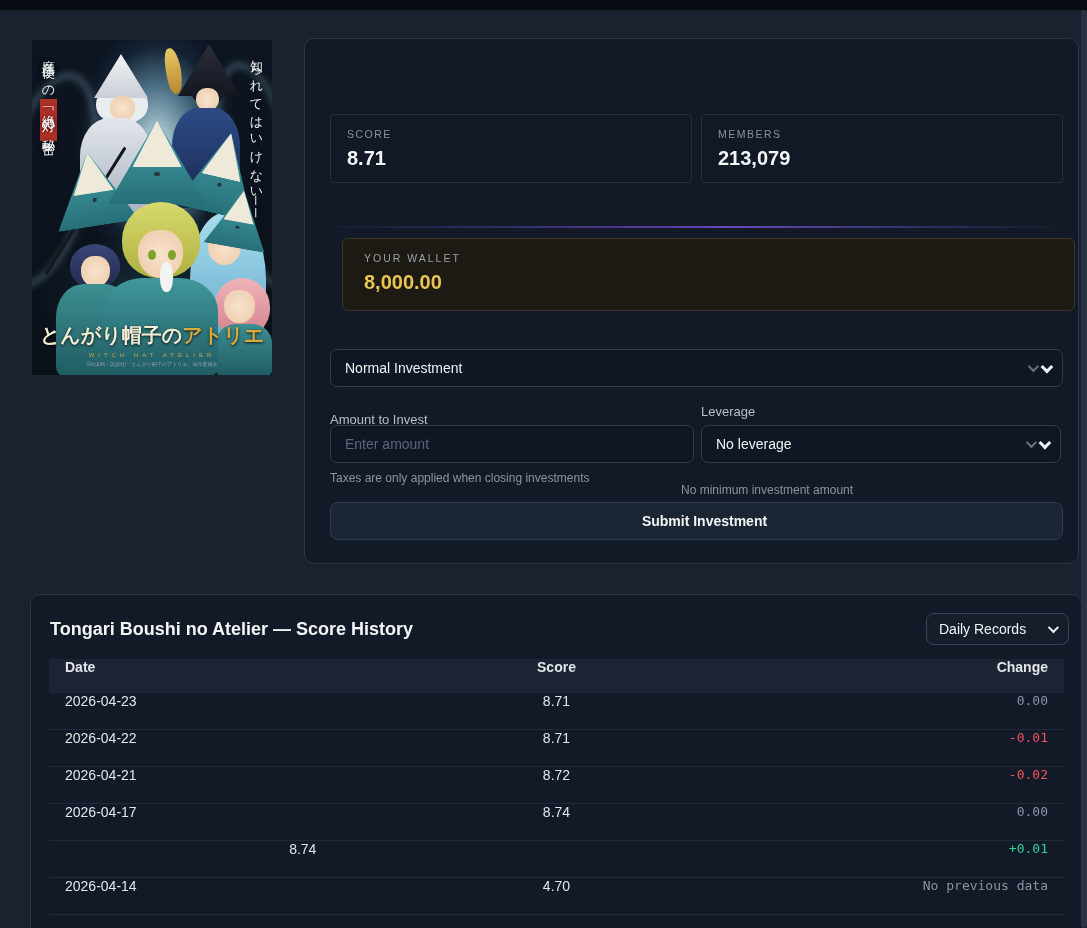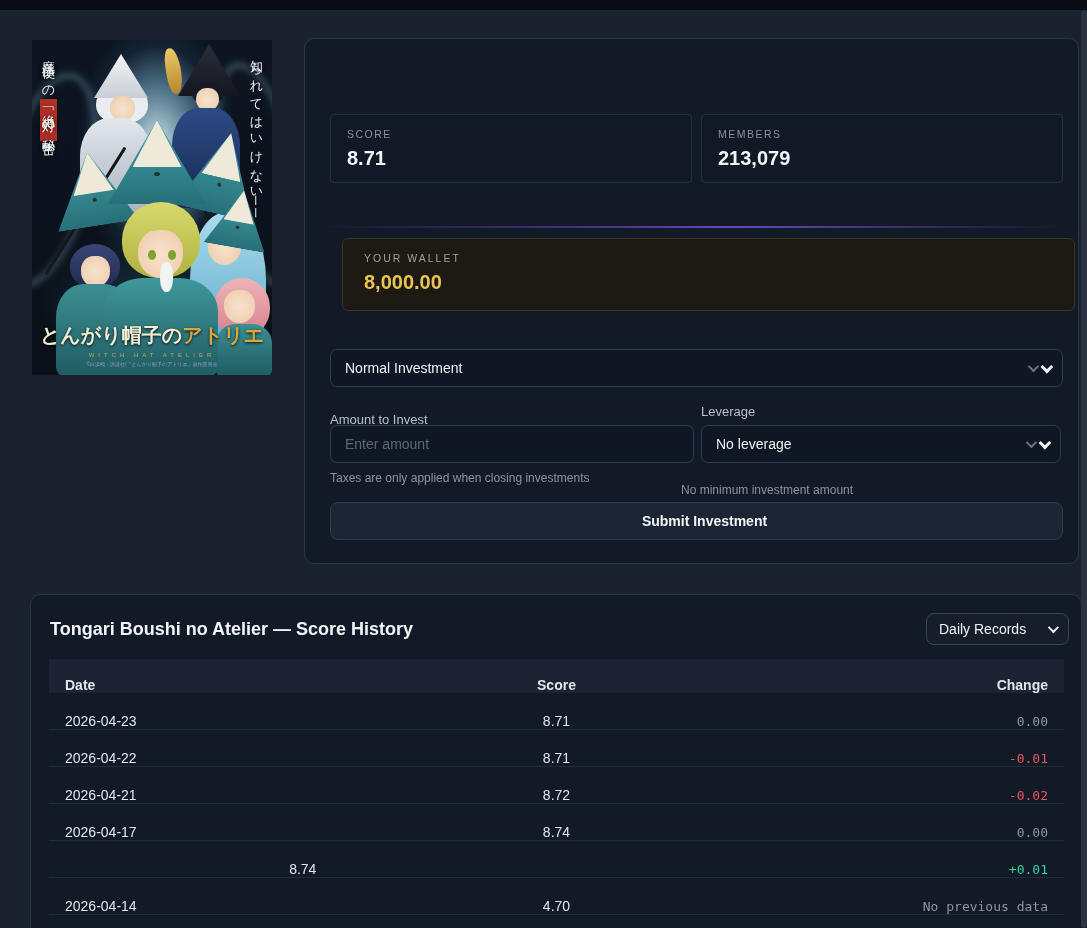--- a/index.html
+++ b/index.html
@@ -72,21 +72,21 @@
   input.ctrl::placeholder { color:#5d6678; }
   .note { position:absolute; font-size:12px; color:#8b93a3; }
   .submit-btn { position:absolute; left:25px; top:463px; width:733px; height:38px; background:#1c2534; border:1px solid #2f3b53; border-radius:8px; color:#f2f4f6; font-size:14px; font-weight:bold; font-family:"Liberation Sans",sans-serif; cursor:pointer;padding-left:16px; }
 
   
   .history-title { position:absolute; left:19px; top:24px; font-size:18px; font-weight:bold; color:#f2f4f6; }
   .records-select { position:absolute; left:895px; top:18px; width:143px; height:32px; background:#161e2c; border:1px solid #39445a; border-radius:8px; display:flex; align-items:center; padding:0 12px; font-size:14px; color:#f0f2f4; }
   .records-select .chev { position:absolute; right:12px; border-color:#eef1f4; border-width:2.5px; }
 
   .table { position:absolute; left:18px; top:64px; width:1015px; }
-  .trow { display:flex; align-items:flex-end; height:37px; border-bottom:1px solid #222b3c; }
+  .trow { display:flex; align-items:flex-start; height:37px; border-bottom:1px solid #222b3c; }
   .trow.thead { height:34px; background:#1c2333; border-bottom:none; font-weight:bold; font-size:13.5px; color:#f0f2f4; }
   .tcell { flex:1; padding:0 16px; font-size:14px; color:#e2e6ea; }
   .tcell.center { text-align:center; }
   .tcell.right { text-align:right; }
   .chg { font-family:"DejaVu Sans Mono", monospace; font-size:13px; }
   .chg.neutral, .chg.muted { color:#8b93a5; }
   .chg.negative { color:#ef5361; }
   .chg.positive { color:#35d399; }
 </style>
 </head>

